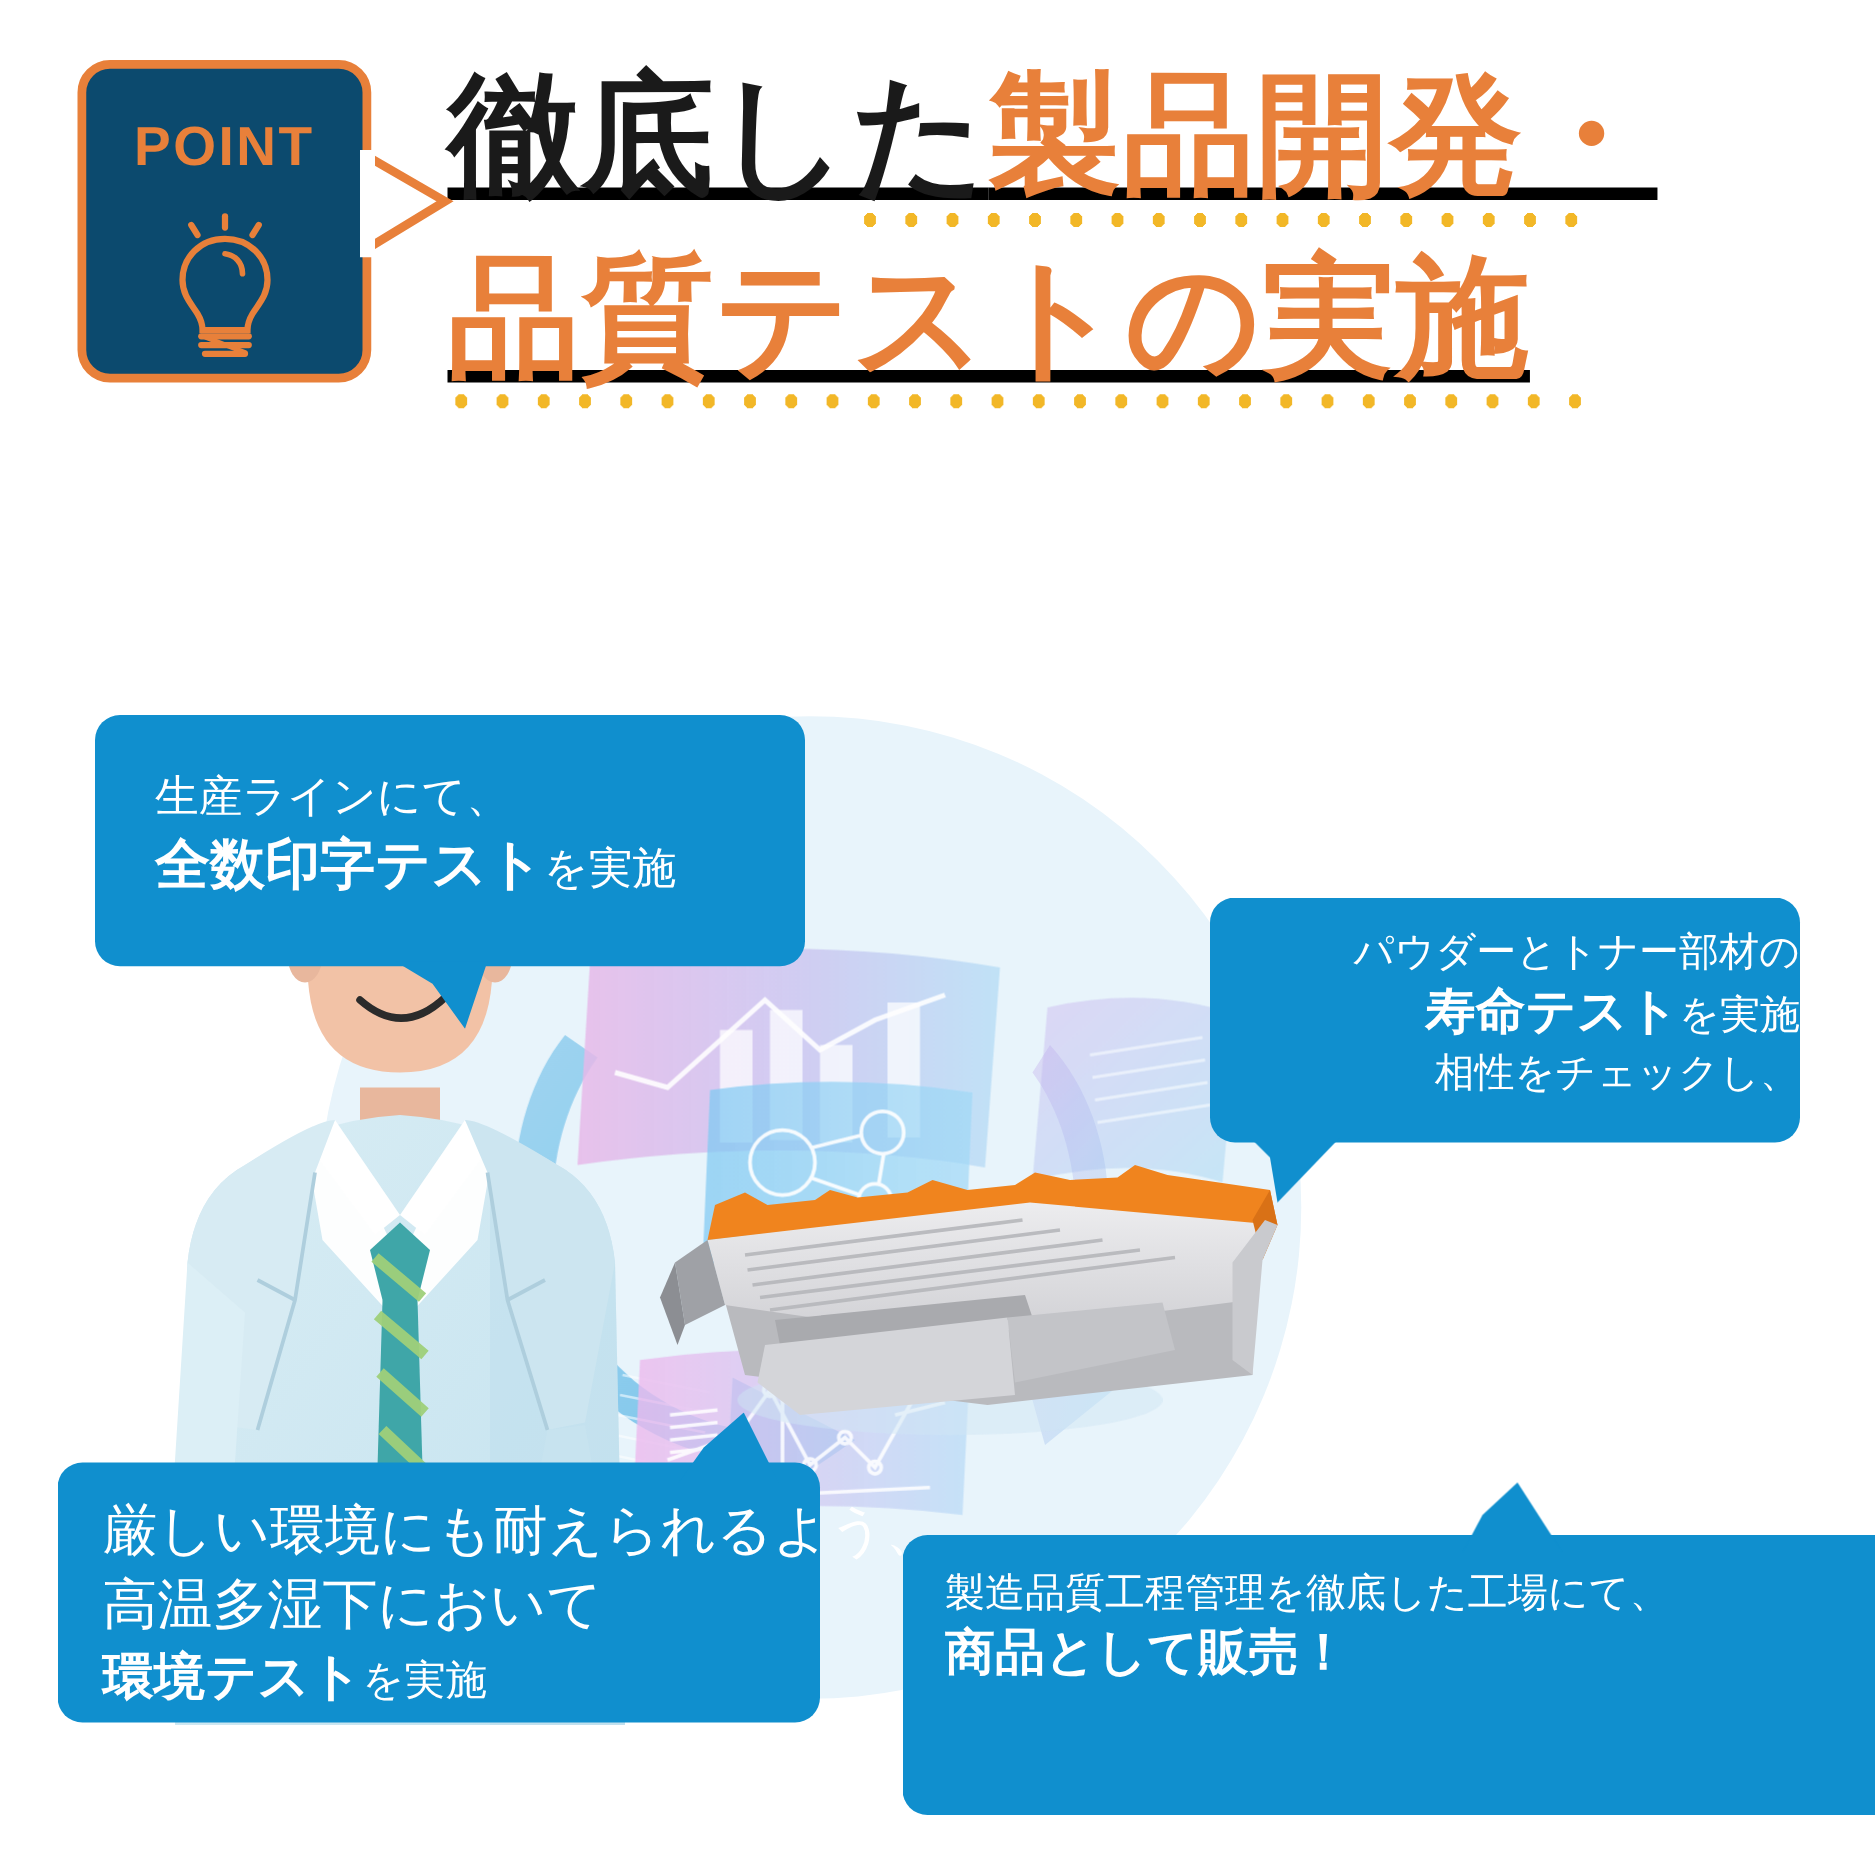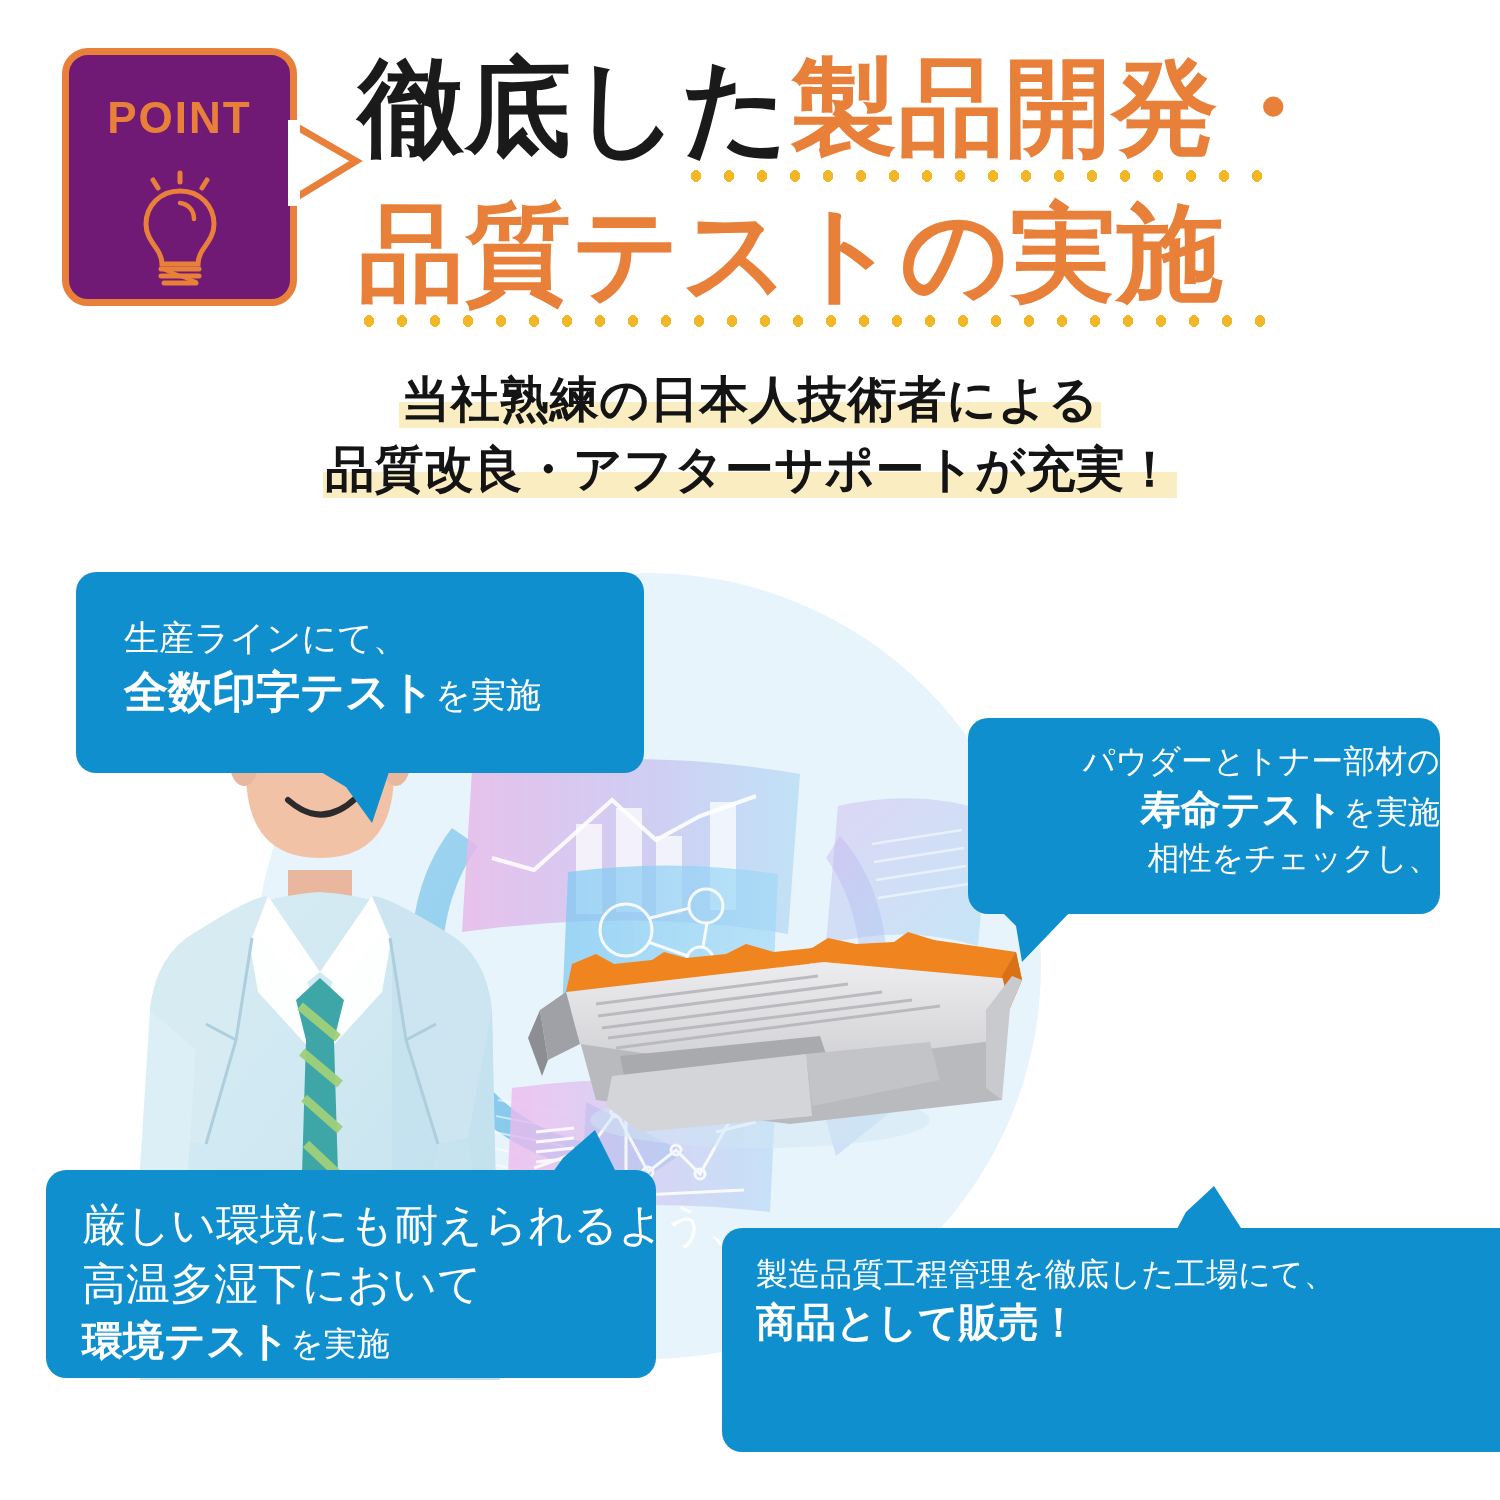--- a/index.html
+++ b/index.html
@@ -6,36 +6,36 @@
   body{
     width:1500px;height:1500px;
     font-family:"Liberation Sans","DejaVu Sans",sans-serif;
     overflow:hidden;position:relative;
   }
   .stage{position:absolute;inset:0;background:#ffffff;}
 
   
   .point-badge{
     position:absolute;left:62px;top:48px;width:235px;height:258px;
-    border:7px solid #E8803A;border-radius:26px;background:#701a75;
+    border:7px solid #E8803A;border-radius:26px;background:#0c4a6e;
     box-sizing:border-box;z-index:6;
   }
   .point-badge .pt-label{
     position:absolute;top:38px;left:0;right:0;text-align:center;
     color:#E8803A;font-size:44px;font-weight:bold;letter-spacing:2px;
     font-family:"Liberation Sans",sans-serif;
   }
   .bulb{position:absolute;left:50%;transform:translateX(-50%);top:108px;width:120px;height:130px;}
   
   .badge-tail{
     position:absolute;left:288px;top:120px;width:80px;height:86px;z-index:7;
   }
 
   
-  .title-wrap{position:absolute;left:358px;top:40px;width:1090px;z-index:5;}
+  .title-wrap{position:absolute;left:358px;top:40px;width:1090px;z-index:5;text-decoration:underline;}
   .title-line{
     font-family:"DejaVu Sans","Liberation Sans",sans-serif;
     font-weight:bold;font-size:106px;line-height:1.28;
     letter-spacing:1px;white-space:nowrap;position:relative;
   }
   .t-black{color:#1a1a1a;}
   .t-orange{color:#E8803A;}
   .dotline{
     height:16px;margin-top:-8px;margin-bottom:2px;
     background-image:radial-gradient(ellipse 7px 8px at 11px 8px,#F2B727 0 72%,transparent 73%);
@@ -133,28 +133,20 @@
     <div class="title-line">
       <span class="t-black">徹底した</span><span class="t-orange">製品開発・</span>
     </div>
     <div class="dotline d1"></div>
     <div class="title-line">
       <span class="t-orange">品質テストの実施</span>
     </div>
     <div class="dotline d2"></div>
   </div>
 
-  <div class="subtitle">
-    <div class="sub-line">
-      <span class="hl">当社熟練の日本人技術者による</span>
-    </div>
-    <div class="sub-line">
-      <span class="hl">品質改良・アフターサポートが充実！</span>
-    </div>
-  </div>
 
   <svg class="illus" viewBox="0 0 1500 900">
     <defs>
       <linearGradient id="gPanelA" x1="0" y1="0" x2="1" y2="0">
         <stop offset="0%" stop-color="#E7B8E8" stop-opacity=".85"></stop>
         <stop offset="55%" stop-color="#C9C4F0" stop-opacity=".80"></stop>
         <stop offset="100%" stop-color="#B6DDF6" stop-opacity=".80"></stop>
       </linearGradient>
       <linearGradient id="gPanelB" x1="0" y1="0" x2="1" y2="0">
         <stop offset="0%" stop-color="#7EC8F2" stop-opacity=".72"></stop>

